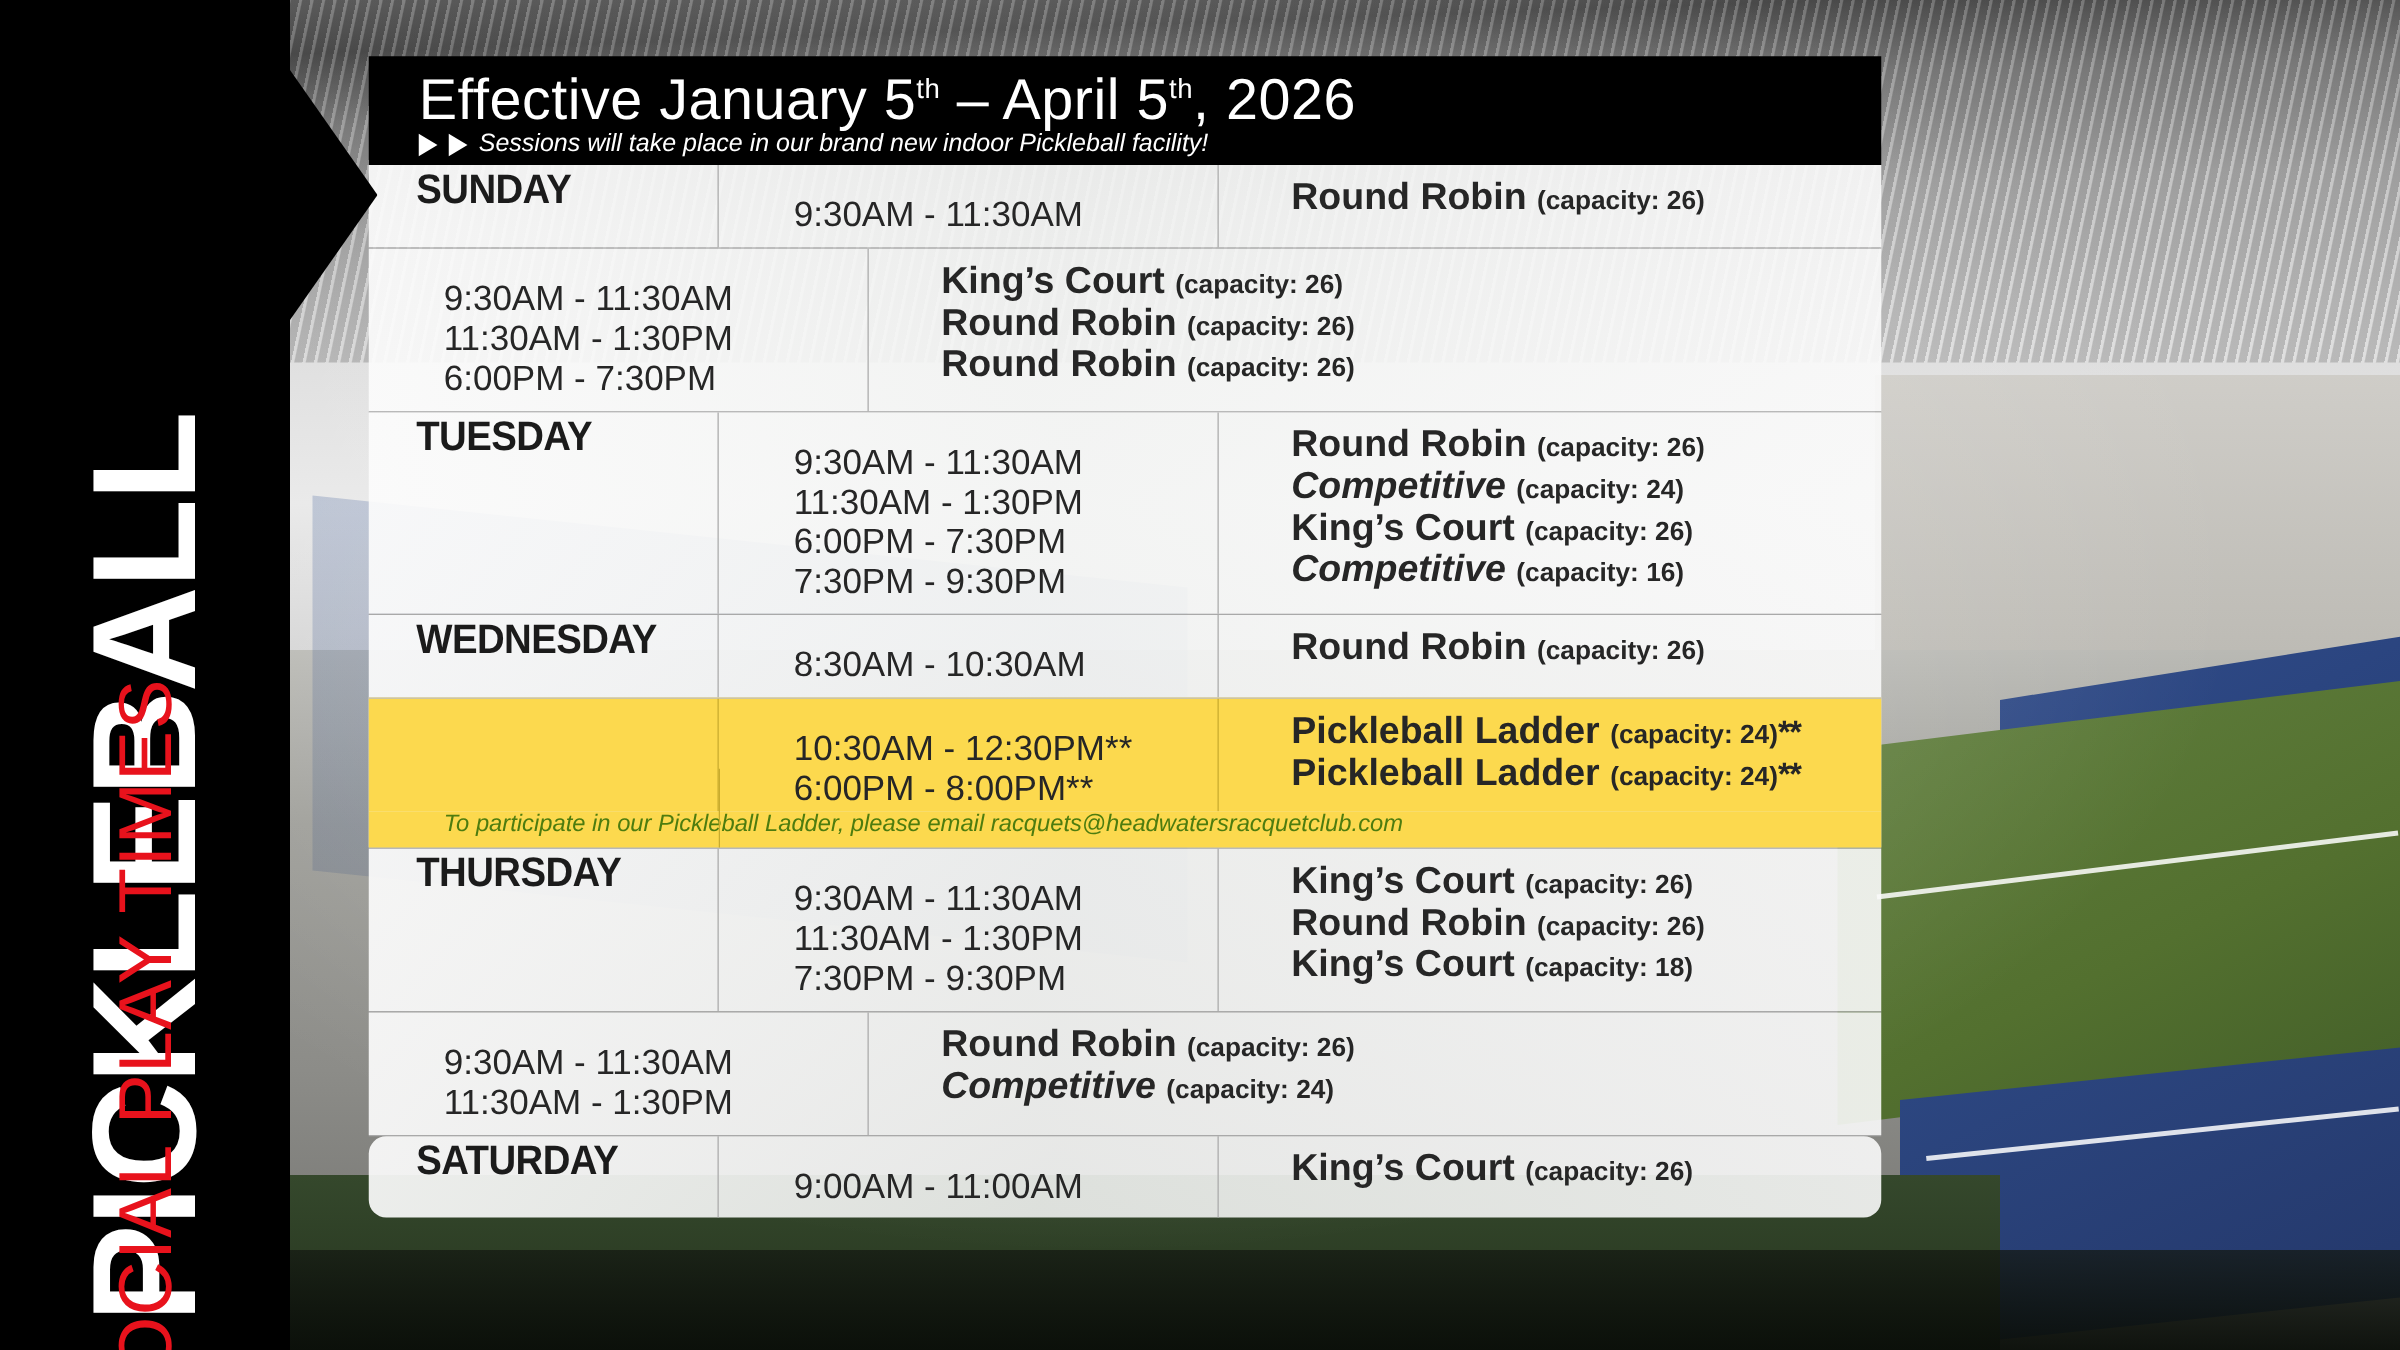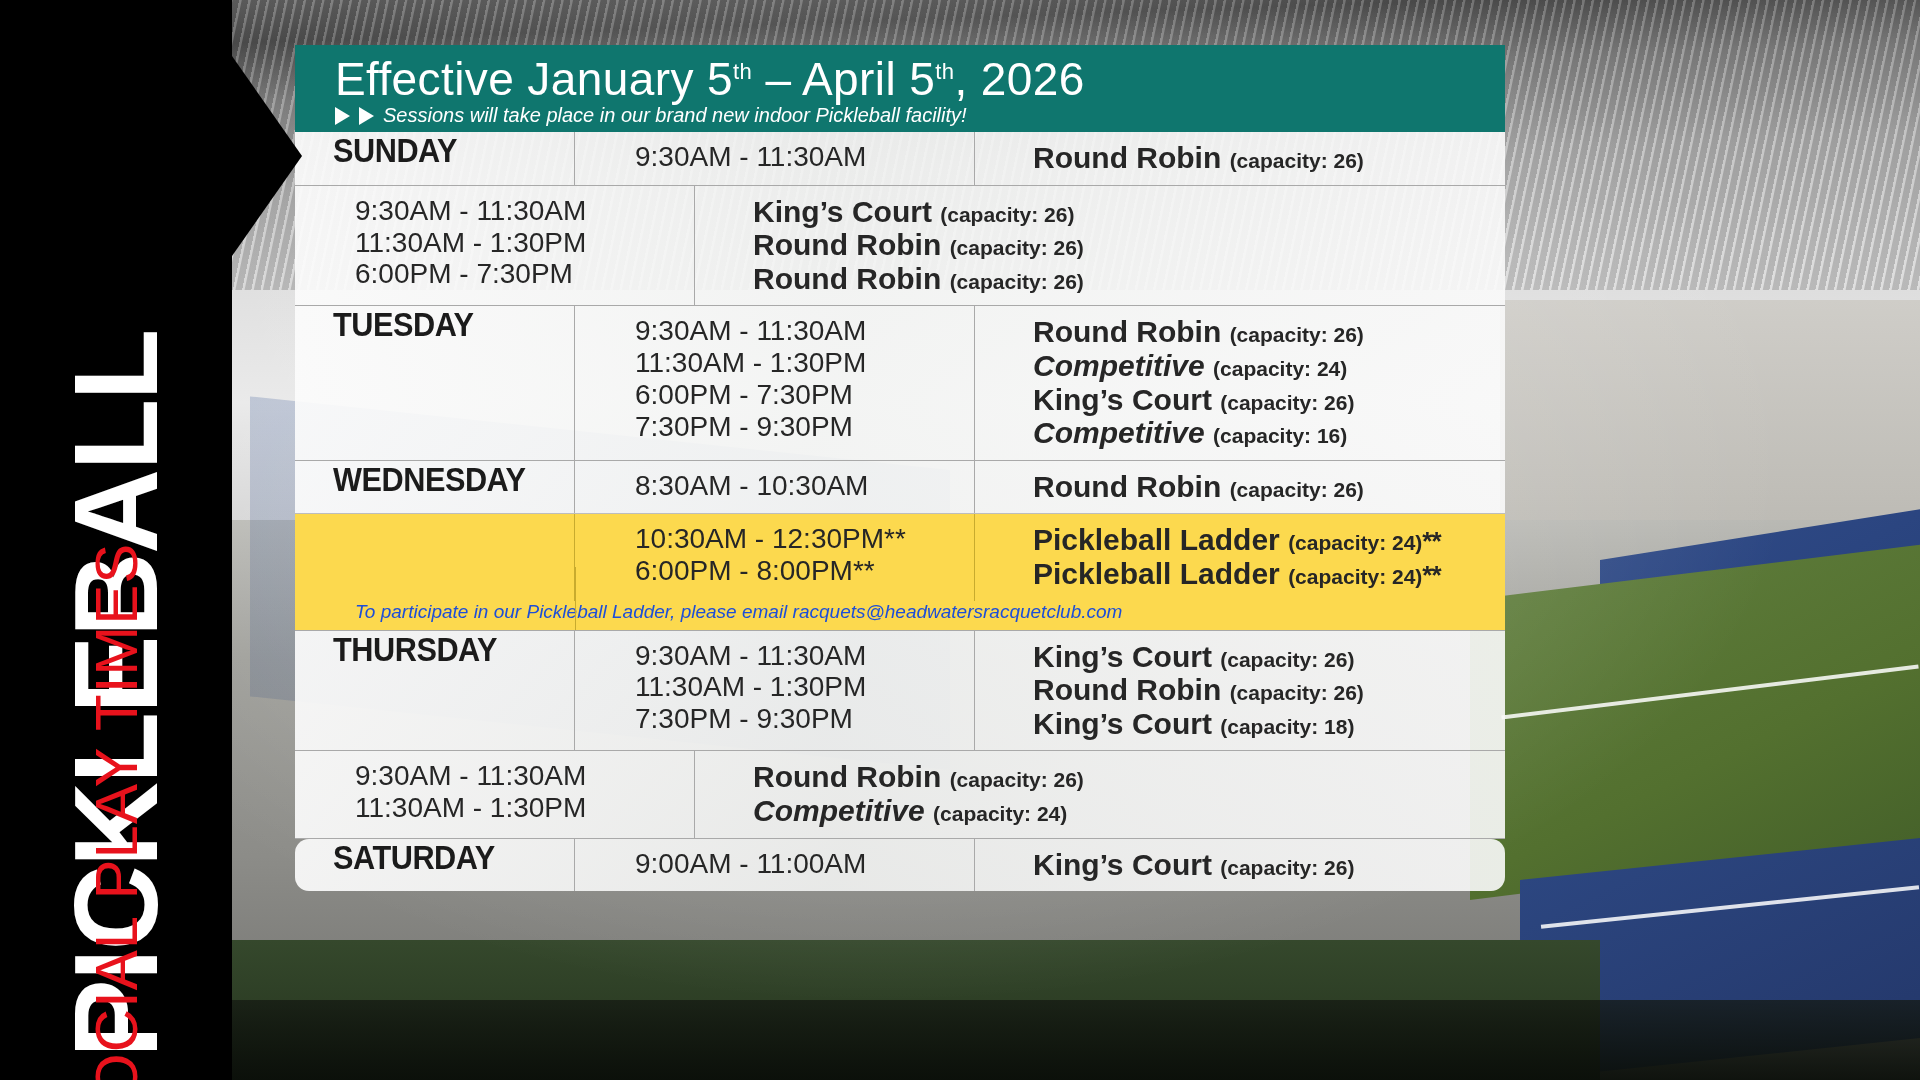--- a/index.html
+++ b/index.html
@@ -114,21 +114,21 @@
     white-space:nowrap;
     padding-left:30px;
   }
 
   
   #panel{
     position:absolute; left:295px; top:45px; width:1210px; height:1035px;
     z-index:4;
   }
   #panel-header{
-    background:#0f766e; padding:10px 0 8px 40px; color:#fff;
+    background:#000000; padding:10px 0 8px 40px; color:#fff;
     height:87px; position:relative;
   }
   #header-title{
     font-size:46px; font-weight:300; line-height:1.05;
     letter-spacing:.4px; white-space:nowrap;
   }
   #header-title sup{ font-size:.48em; vertical-align:super; }
   #header-sub-row{
     display:flex; align-items:center; gap:9px; margin-top:1px;text-align:right;
   }
@@ -156,21 +156,21 @@
     padding-left:38px;
   }
   .day-label{
     font-weight:bold; font-size:33px; color:#1b1b1b;
     letter-spacing:-.5px; white-space:nowrap;
     transform:scaleX(.93); transform-origin:left center;
   }
   .c-times{
     width:400px; flex:0 0 400px;
     border-right:1px solid #a9a9a9;
-    padding:9px 0 10px 60px;
+    padding:24px 0 10px 60px;
   }
   .c-acts{ flex:1 1 auto; padding:9px 0 10px 58px; }
   .t-line{
     font-size:28px; color:#262626; font-weight:300;
     line-height:1.14; white-space:nowrap;
   }
   .a-line{
     font-size:30px; color:#262626; font-weight:700;
     line-height:1.12; white-space:nowrap;
   }
@@ -181,21 +181,21 @@
   
   .row.has-hl{ flex-wrap:wrap; padding:0; }
   .hl-band{
     width:100%; display:flex; background:#fcd94e;
     border-top:1px solid #bdbdbd;
   }
   .hl-band .c-day{ background:transparent; border-right:1px solid #c8ab2e; }
   .hl-band .c-times{ border-right:1px solid #c8ab2e; padding-bottom:2px; }
   .hl-note{
     width:100%; background:#fcd94e;
-    font-style:italic; font-size:19px; color:#1d4ed8;
+    font-style:italic; font-size:19px; color:#4d7c0f;
     padding:0 0 7px 60px; white-space:nowrap;
     position:relative;
   }
   .hl-note::before{
     content:""; position:absolute; left:280px; top:-34px; bottom:0; width:1px;
     background:#c8ab2e;
   }
   .row-top{ width:100%; display:flex; }
 </style>
 </head>

